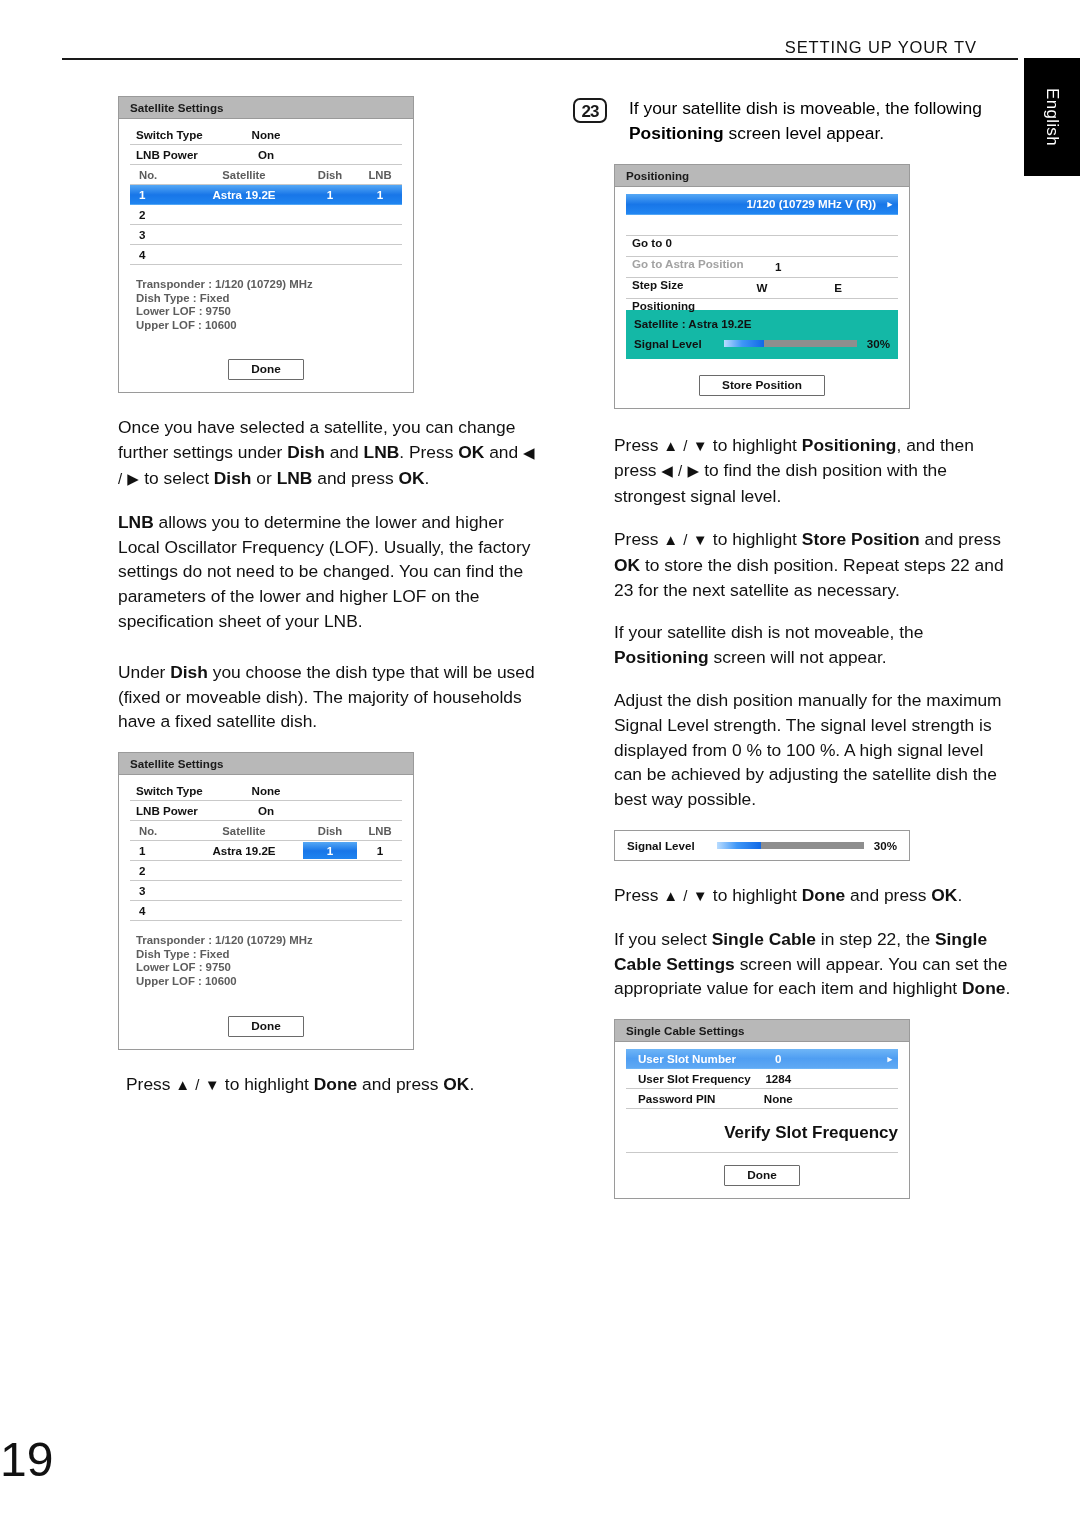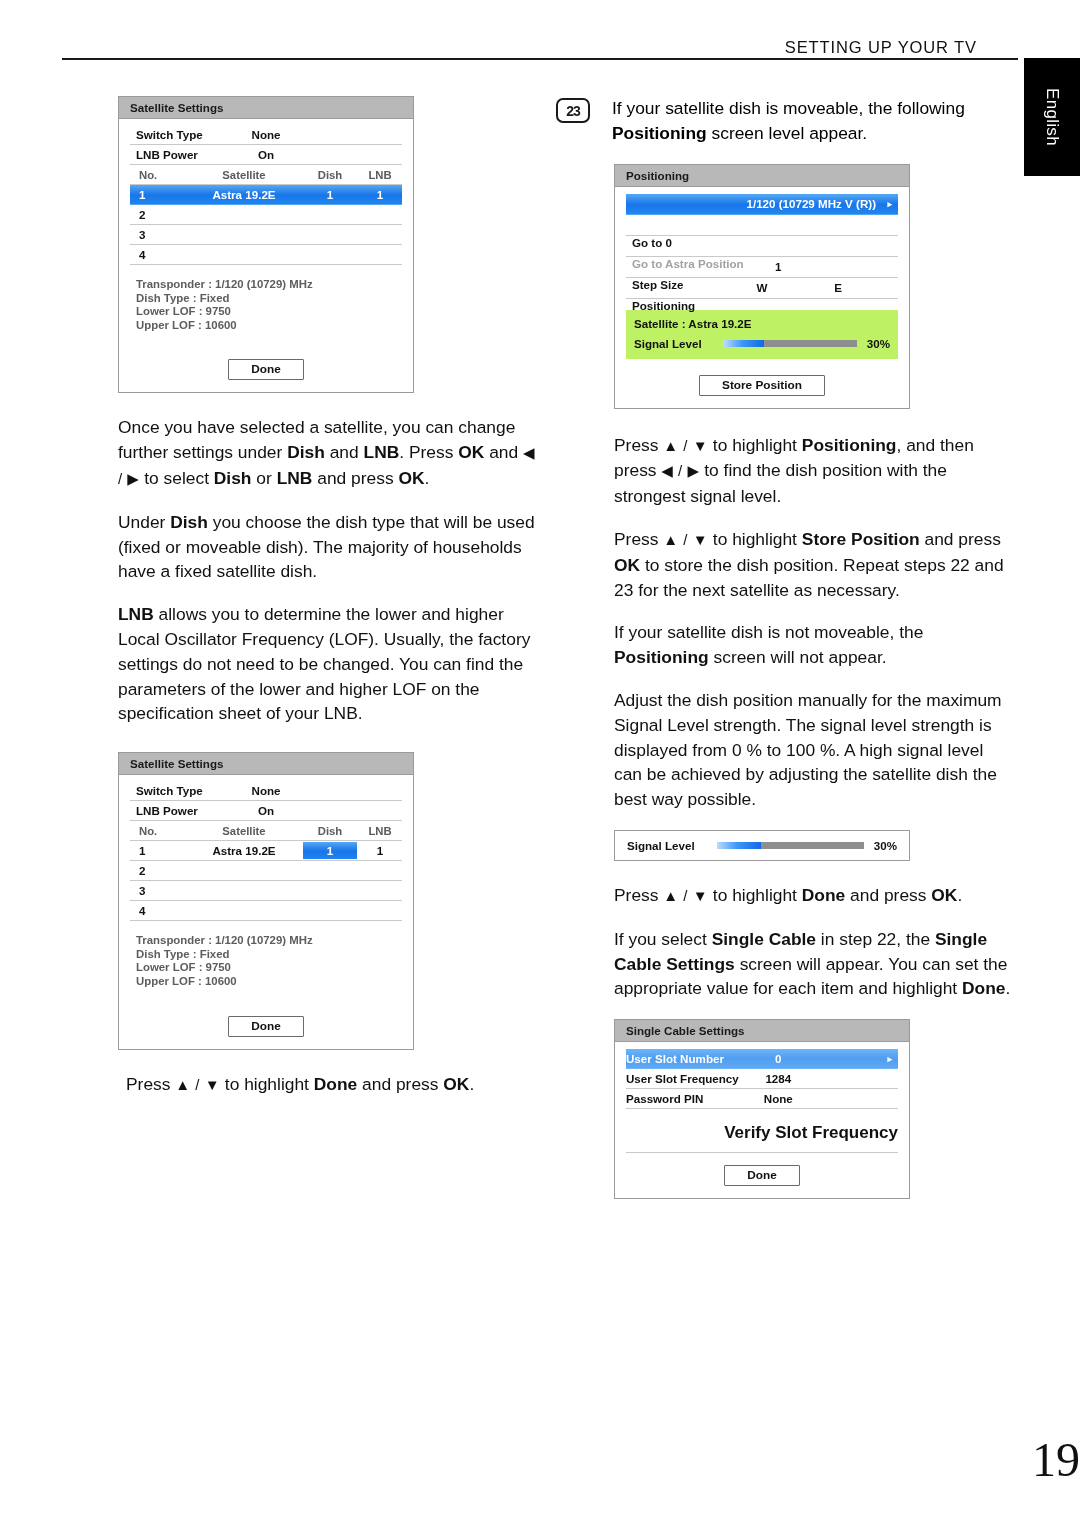--- a/index.html
+++ b/index.html
@@ -74,27 +74,28 @@
 
   
   .step-row { display: flex; align-items: flex-start; margin-bottom: 18px; }
   .step-badge {
     flex: 0 0 auto;
     width: 34px; height: 25px;
     margin-right: 22px;
     margin-top: 2px;
     border: 2.2px solid #1a1a1a;
     border-radius: 7px;
-    font-size: 14px;
+    font-size: 17px;
     font-weight: bold;
     text-align: center;
     line-height: 23px;
     letter-spacing: -1px;
     color: #1a1a1a;
     box-sizing: border-box;
+    margin-left: 17px;
   }
   .step-text { flex: 1 1 auto; font-size: 17.4px; line-height: 24.8px; }
 
   
   .osd {
     border: 1px solid #9a9a9a;
     background: #ffffff;
     box-sizing: border-box;
     margin-bottom: 22px;
     font-size: 11.5px;
@@ -198,21 +199,21 @@
     border-bottom: 1px solid transparent;
   }
   .pos-row.disabled { color: #a2a2a2; }
   .pos-val-right { position: absolute; right: 22px; }
   .pos-val-c    { position: absolute; left: 56%; transform: translateX(-50%); }
   .arrow-r { position: absolute; right: 6px; font-size: 9px; }
   .pos-w { position: absolute; left: 50%; transform: translateX(-50%); }
   .pos-e { position: absolute; left: 78%; transform: translateX(-50%); }
 
   .sig-panel {
-    background: #bef264;
+    background: #14b8a6;
     margin-top: 11px;
     padding: 7px 8px 9px 8px;
   }
   .sig-sat {
     font-size: 11.6px;
     font-weight: bold;
     color: #111;
     margin-bottom: 7px;
   }
   .sig-line { display: flex; align-items: center; }
@@ -249,41 +250,40 @@
     font-weight: bold;
     color: #111;
     border-bottom: 1px solid #c9c9c9;
     position: relative;
   }
   .sc-row.sel {
     background: linear-gradient(to bottom, #6fb6f7 0%, #4f9ef2 50%, #5fa9f4 100%);
     color: #ffffff;
     border-bottom: 1px solid transparent;
   }
-  .sc-row .sclbl { padding-left: 0; }
+  .sc-row .sclbl { padding-left: 12px; }
   .sc-val { position: absolute; left: 56%; transform: translateX(-50%); }
   .sc-verify {
     text-align: right;
     font-size: 17px;
     font-weight: bold;
     padding: 14px 0 9px 0;
     border-bottom: 1px solid #c9c9c9;
     color: #111;
   }
 
   
   #page-number {
     position: absolute;
     left: 0; right: 0;
     top: 1432px;
-    text-align: right;
+    text-align: left;
     font-size: 48px;
     font-weight: 400;
     color: #111;
-    font-family: Liberation Serif, serif;
   }
 </style>
 </head>
 <body>
 
 <div id="page-header-title">SETTING UP YOUR TV</div>
 <div id="header-rule"></div>
 <div id="language-tab">
   <span>English</span>
 </div>
@@ -336,23 +336,23 @@
       </div>
 
       <div class="btn-wrap">
         <span class="osd-btn">Done</span>
       </div>
     </div>
   </div>
 
   <p class="body"><span>Once you have selected a satellite, you can change further settings under </span><b>Dish</b><span> and </span><b>LNB</b><span>. Press </span><b>OK</b><span> and </span><span class="tri">◀ / ▶</span><span> to select </span><b>Dish</b><span> or </span><b>LNB</b><span> and press </span><b>OK</b><span>.</span></p>
 
+  <p class="body" style="margin-bottom:26px;"><b>LNB</b><span> allows you to determine the lower and higher Local Oscillator Frequency (LOF). Usually, the factory settings do not need to be changed. You can find the parameters of the lower and higher LOF on the specification sheet of your LNB.</span></p>
+
   <p class="body"><span>Under </span><b>Dish</b><span> you choose the dish type that will be used (fixed or moveable dish). The majority of households have a fixed satellite dish.</span></p>
-
-  <p class="body" style="margin-bottom:26px;"><b>LNB</b><span> allows you to determine the lower and higher Local Oscillator Frequency (LOF). Usually, the factory settings do not need to be changed. You can find the parameters of the lower and higher LOF on the specification sheet of your LNB.</span></p>
 
   <div class="osd" style="width:296px;">
     <div class="osd-title">Satellite Settings</div>
     <div class="osd-body">
       <div class="osd-row">
         <span class="lbl">Switch Type</span>
         <span class="val">None</span>
       </div>
       <div class="osd-row">
         <span class="lbl">LNB Power</span>

